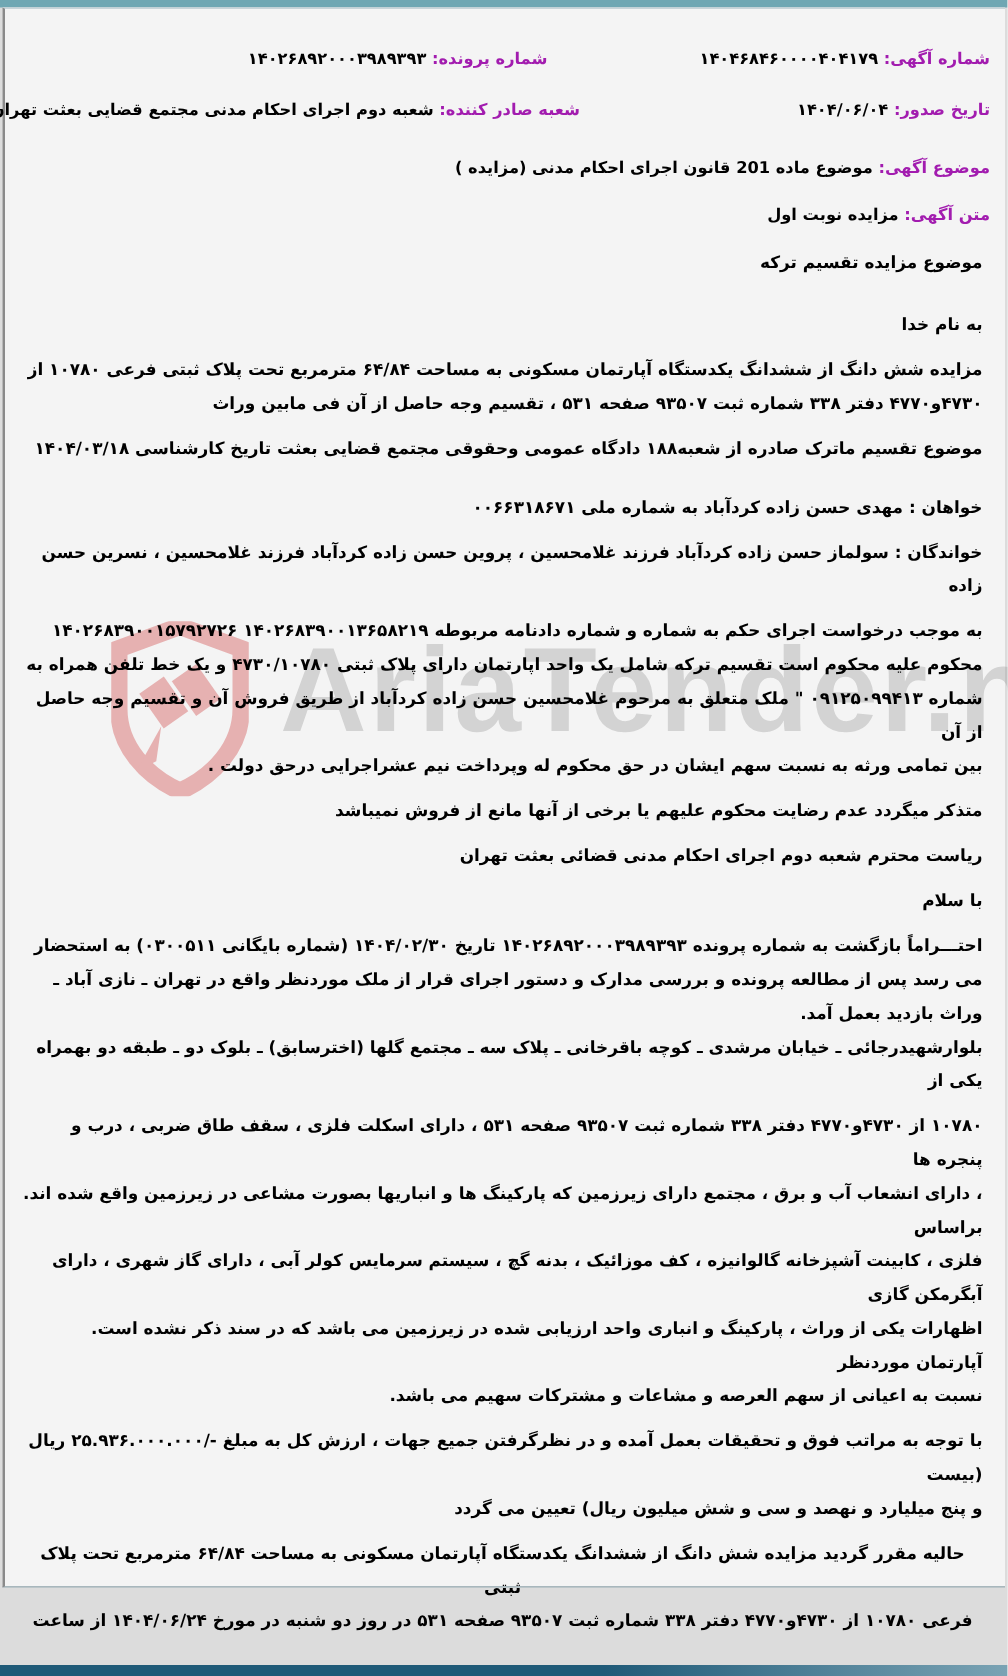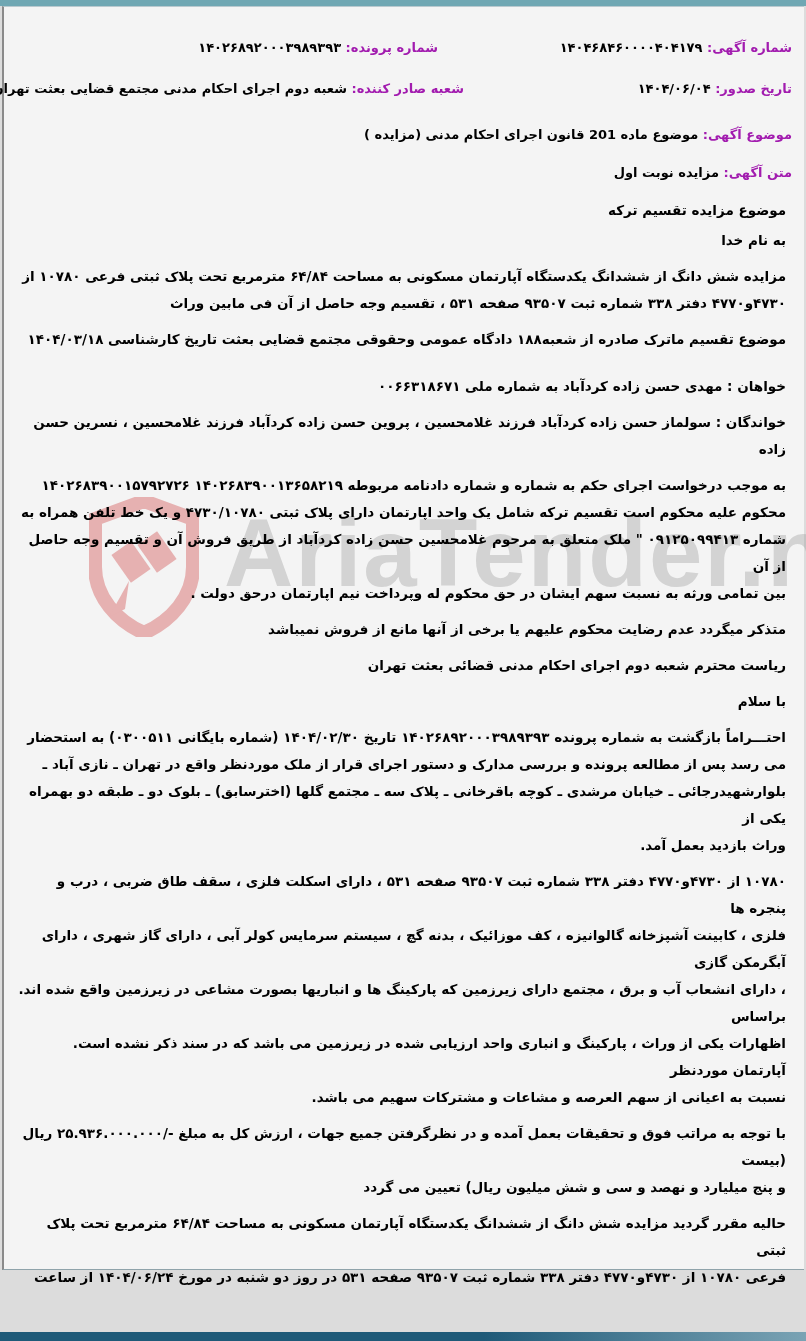--- a/index.html
+++ b/index.html
@@ -86,57 +86,57 @@
       <path d="M55 4 L104 22 L104 70 C104 100 82 124 55 136 C28 124 6 100 6 70 L6 22 Z" fill="none" stroke="#e6b1b1" stroke-width="14"></path>
       <rect x="30" y="48" width="24" height="34" transform="rotate(-35 42 65)" fill="#e6b1b1"></rect>
       <rect x="56" y="38" width="24" height="34" transform="rotate(-35 68 55)" fill="#e6b1b1"></rect>
       <path d="M40 84 L20 120 L36 112 Z" fill="#e6b1b1"></path>
     </svg>
     <div class="wm-text">AriaTender.neT</div>
   </div>
 
   <div class="body-text" style="top:190px;">
     <p class="para">موضوع مزایده تقسیم ترکه</p>
-    <p class="para" style="margin-top:3px;">به نام خدا</p>
+    <p class="para" style="margin-top:23px;">به نام خدا</p>
     <div style="margin-top:9px;">
       <p class="para"> مزایده   شش دانگ  از ششدانگ یکدستگاه آپارتمان مسکونی به مساحت ۶۴/۸۴ مترمربع تحت پلاک ثبتی فرعی ۱۰۷۸۰ از</p>
       <p class="para">۴۷۳۰و۴۷۷۰ دفتر ۳۳۸ شماره ثبت ۹۳۵۰۷ صفحه ۵۳۱ ، تقسیم وجه حاصل از آن فی مابین وراث</p>
     </div>
     <p class="para" style="margin-top:9px;">موضوع تقسیم ماترک  صادره از شعبه۱۸۸ دادگاه عمومی وحقوقی مجتمع قضایی بعثت  تاریخ کارشناسی ۱۴۰۴/۰۳/۱۸</p>
     <p class="para" style="margin-top:20px;">خواهان  : مهدی حسن زاده کردآباد به شماره ملی ۰۰۶۶۳۱۸۶۷۱</p>
     <div style="margin-top:9px;">
       <p class="para">خواندگان : سولماز حسن زاده کردآباد فرزند غلامحسین ، پروین حسن زاده کردآباد فرزند غلامحسین ، نسرین حسن زاده</p>
     </div>
     <div style="margin-top:9px;">
       <p class="para">به موجب درخواست اجرای حکم به شماره و شماره دادنامه مربوطه ۱۴۰۲۶۸۳۹۰۰۱۳۶۵۸۲۱۹ ۱۴۰۲۶۸۳۹۰۰۱۵۷۹۲۷۲۶</p>
       <p class="para">محکوم علیه محکوم است تقسیم ترکه شامل یک واحد اپارتمان دارای پلاک ثبتی ۴۷۳۰/۱۰۷۸۰ و  یک خط تلفن همراه به</p>
       <p class="para">شماره ۰۹۱۲۵۰۹۹۴۱۳ " ملک  متعلق به مرحوم غلامحسین  حسن زاده کردآباد از طریق فروش آن و تقسیم وجه حاصل از آن</p>
-      <p class="para">بین تمامی ورثه به نسبت سهم ایشان در حق محکوم له وپرداخت نیم اپارتمان درحق دولت .</p>
+      <p class="para">بین تمامی ورثه به نسبت سهم ایشان در حق محکوم له وپرداخت نیم عشراجرایی درحق دولت .</p>
     </div>
     <p class="para" style="margin-top:9px;">متذکر میگردد عدم رضایت محکوم علیهم یا برخی از آنها مانع از فروش نمیباشد</p>
     <p class="para" style="margin-top:9px;">ریاست محترم شعبه دوم اجرای احکام مدنی قضائی بعثت تهران</p>
     <p class="para" style="margin-top:9px;">با سلام</p>
     <div style="margin-top:9px;">
       <p class="para">احتـــراماً بازگشت به شماره پرونده ۱۴۰۲۶۸۹۲۰۰۰۳۹۸۹۳۹۳ تاریخ ۱۴۰۴/۰۲/۳۰ (شماره بایگانی ۰۳۰۰۵۱۱) به استحضار</p>
       <p class="para">می رسد پس از مطالعه پرونده و بررسی مدارک و دستور اجرای قرار از ملک موردنظر واقع در تهران ـ نازی آباد ـ</p>
+      <p class="para">وراث بازدید بعمل آمد.</p>
       <p class="para">بلوارشهیدرجائی ـ خیابان مرشدی ـ کوچه باقرخانی ـ پلاک سه ـ مجتمع گلها (اخترسابق) ـ بلوک دو ـ طبقه دو بهمراه یکی از</p>
-      <p class="para">وراث بازدید بعمل آمد.</p>
     </div>
     <div style="margin-top:9px;">
       <p class="para">۱۰۷۸۰ از ۴۷۳۰و۴۷۷۰ دفتر ۳۳۸ شماره ثبت ۹۳۵۰۷ صفحه ۵۳۱ ، دارای اسکلت فلزی ، سقف طاق ضربی ، درب و پنجره ها</p>
+      <p class="para">، دارای انشعاب آب و برق ، مجتمع دارای زیرزمین که پارکینگ ها و انباریها بصورت مشاعی در زیرزمین واقع شده اند. براساس</p>
       <p class="para">فلزی ، کابینت آشپزخانه گالوانیزه ، کف موزائیک ، بدنه گچ ، سیستم سرمایس کولر آبی ، دارای گاز شهری ، دارای آبگرمکن گازی</p>
-      <p class="para">، دارای انشعاب آب و برق ، مجتمع دارای زیرزمین که پارکینگ ها و انباریها بصورت مشاعی در زیرزمین واقع شده اند. براساس</p>
       <p class="para">اظهارات یکی از وراث ، پارکینگ و انباری واحد ارزیابی شده در زیرزمین می باشد که در سند ذکر نشده است. آپارتمان موردنظر</p>
       <p class="para">نسبت به اعیانی از سهم العرصه و مشاعات و مشترکات سهیم می باشد.</p>
     </div>
     <div style="margin-top:9px;">
       <p class="para">با توجه به مراتب فوق و تحقیقات بعمل آمده و در نظرگرفتن جمیع جهات ، ارزش کل به مبلغ -/۲۵.۹۳۶.۰۰۰.۰۰۰ ریال (بیست</p>
       <p class="para">و پنج میلیارد و نهصد و سی و شش میلیون ریال) تعیین می گردد</p>
     </div>
-    <div style="margin-top:9px;">
+    <div style="margin-top:9px;text-align:center;">
       <p class="para"> حالیه مقرر گردید  مزایده   شش دانگ  از ششدانگ یکدستگاه آپارتمان مسکونی به مساحت ۶۴/۸۴ مترمربع تحت پلاک ثبتی</p>
       <p class="para">فرعی ۱۰۷۸۰ از ۴۷۳۰و۴۷۷۰ دفتر ۳۳۸ شماره ثبت ۹۳۵۰۷ صفحه ۵۳۱ در روز دو شنبه در مورخ ۱۴۰۴/۰۶/۲۴ از ساعت</p>
       <p class="para"></p>
 
     </div>
   </div>
 </div>
 
 <div class="bottombar"></div>
 

